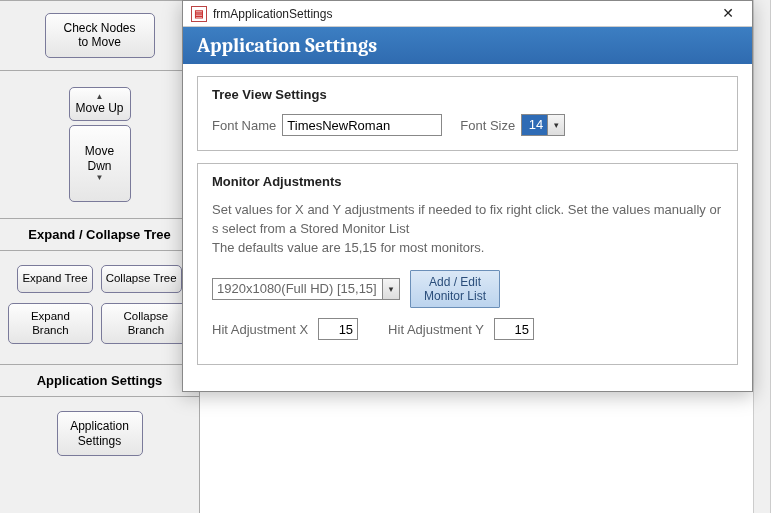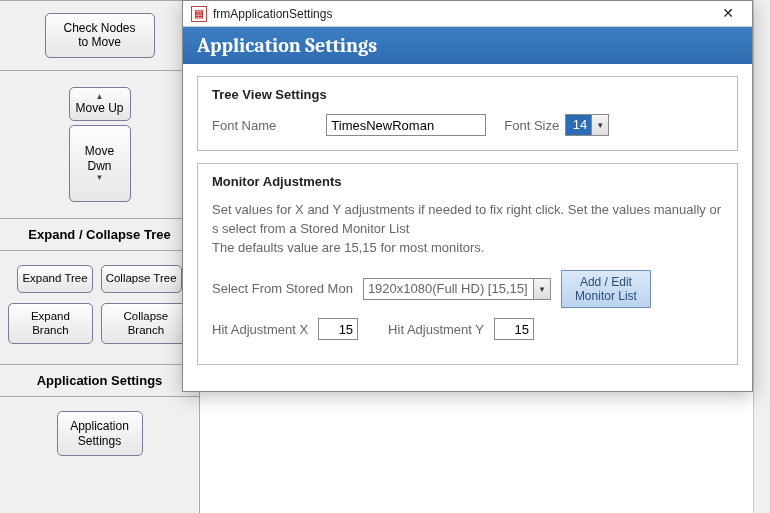--- a/index.html
+++ b/index.html
@@ -242,36 +242,35 @@
     <div class="close">✕</div>
   </div>
   <div class="banner">Application Settings</div>
 
   <div class="dialog-body">
 
     <div class="group">
       <div class="group-title">Tree View Settings</div>
       <div class="field-row">
         <label>Font Name</label>
-        <input class="text" style="width: 160px; margin-left: 44px;" value="TimesNewRoman">
+        <input class="text" style="width: 160px;" value="TimesNewRoman">
         <label style="margin-left:12px;">Font Size</label>
         <span class="combo">
           <span class="combo-val sel">14</span>
           <span class="combo-btn">▾</span>
         </span>
       </div>
     </div>
 
     <div class="group">
       <div class="group-title">Monitor Adjustments</div>
       <div class="help-text" style="white-space:pre-line;">Set  values for X and Y adjustments if needed to fix right click.   Set the values manually or s select from a Stored Monitor List
 The defaults value are 15,15 for most monitors.</div>
 
       <div class="mon-row">
-        <label>Select From Stored Mon</label>
         <span class="combo wide-combo">
           <span class="combo-val">1920x1080(Full HD) [15,15]</span>
           <span class="combo-btn">▾</span>
         </span>
         <button class="side-btn" style="white-space:pre-line;">Add / Edit
 Monitor List</button>
       </div>
 
       <div class="mon-row">
         <label>Hit Adjustment X</label>

